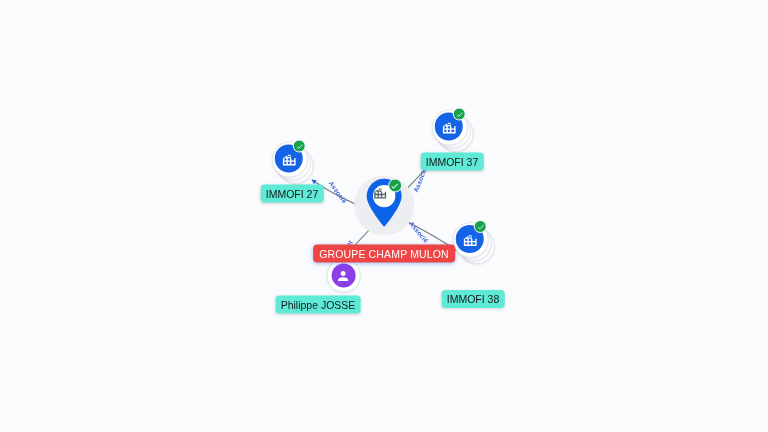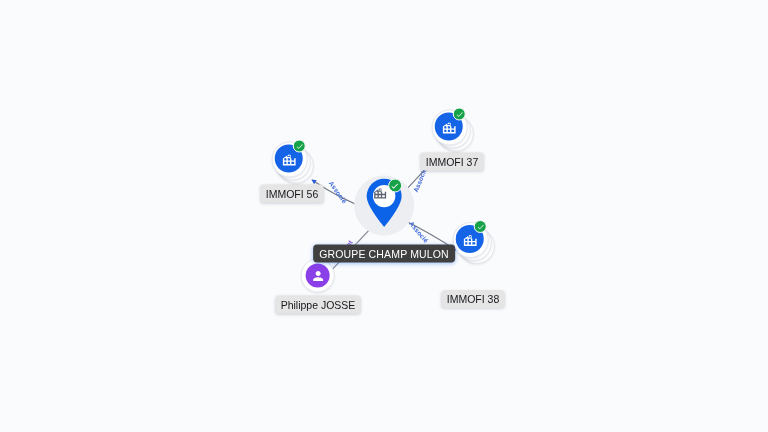--- a/index.html
+++ b/index.html
@@ -143,31 +143,31 @@
     border-radius: 50%;
     background: #8b3fe8;
     display: flex;
     align-items: center;
     justify-content: center;
   }
 
   
   .node-label {
     margin-top: 3px;
-    background: #e5e5e5;
+    background: #5eead4;
     color: #16181d;
     font-size: 10.5px;
     line-height: 12px;
     padding: 3px 5px;
     border-radius: 4px;
     white-space: nowrap;
     box-shadow: 0 1px 3px rgba(40,50,80,.18);
   }
   .node-label.primary {
-    background: #404040;
+    background: #ef4444;
     color: #ffffff;
     font-size: 10.5px;
     letter-spacing: .15px;
     padding: 3px 6px;
     border-radius: 4px;
     box-shadow: 0 1px 4px rgba(26,110,245,.45);
   }
 
   
   .edge-label {
@@ -224,21 +224,21 @@
         <svg width="17" height="17" viewBox="0 0 24 24">
           <path fill="#ffffff" d="M3 21V11.2L9 7v2.2l5-3.2v5h7v10H3zm2-2h3v-3H5v3zm0-5h3v-3H5v3zm5 5h3v-3h-3v3zm0-5h3v-3h-3v3zm0-5h3V6h-3v3zm5 10h4v-3h-4v3zm0-5h4v-3h-4v3z"></path>
         </svg>
       </div>
       <div class="check">
         <svg width="8" height="8" viewBox="0 0 24 24">
           <path fill="#ffffff" d="M9 16.2L4.8 12l-1.4 1.4L9 19 21 7l-1.4-1.4z"></path>
         </svg>
       </div>
     </div>
-    <div class="node-label">IMMOFI 56</div>
+    <div class="node-label">IMMOFI 27</div>
   </div>
 
   <div class="node" style="left:452px; top:140px;">
     <div class="stack">
       <div class="sheet s3"></div>
       <div class="sheet s2"></div>
       <div class="sheet s1"></div>
       <div class="disc">
         <svg width="17" height="17" viewBox="0 0 24 24">
           <path fill="#ffffff" d="M3 21V11.2L9 7v2.2l5-3.2v5h7v10H3zm2-2h3v-3H5v3zm0-5h3v-3H5v3zm5 5h3v-3h-3v3zm0-5h3v-3h-3v3zm0-5h3V6h-3v3zm5 10h4v-3h-4v3zm0-5h4v-3h-4v3z"></path>
@@ -265,21 +265,21 @@
       </div>
       <div class="check">
         <svg width="8" height="8" viewBox="0 0 24 24">
           <path fill="#ffffff" d="M9 16.2L4.8 12l-1.4 1.4L9 19 21 7l-1.4-1.4z"></path>
         </svg>
       </div>
     </div>
     <div class="node-label">IMMOFI 38</div>
   </div>
 
-  <div class="node" style="left:318px; top:286px;">
+  <div class="node" style="left:318px; top:286px;align-items:flex-end;">
     <div class="person-circle">
       <div class="person-disc">
         <svg width="15" height="15" viewBox="0 0 24 24">
           <path fill="#ffffff" d="M12 12c2.2 0 4-1.8 4-4s-1.8-4-4-4-4 1.8-4 4 1.8 4 4 4zm0 2c-2.7 0-8 1.3-8 4v2h16v-2c0-2.7-5.3-4-8-4z"></path>
         </svg>
       </div>
     </div>
     <div class="node-label">Philippe JOSSE</div>
   </div>
 

